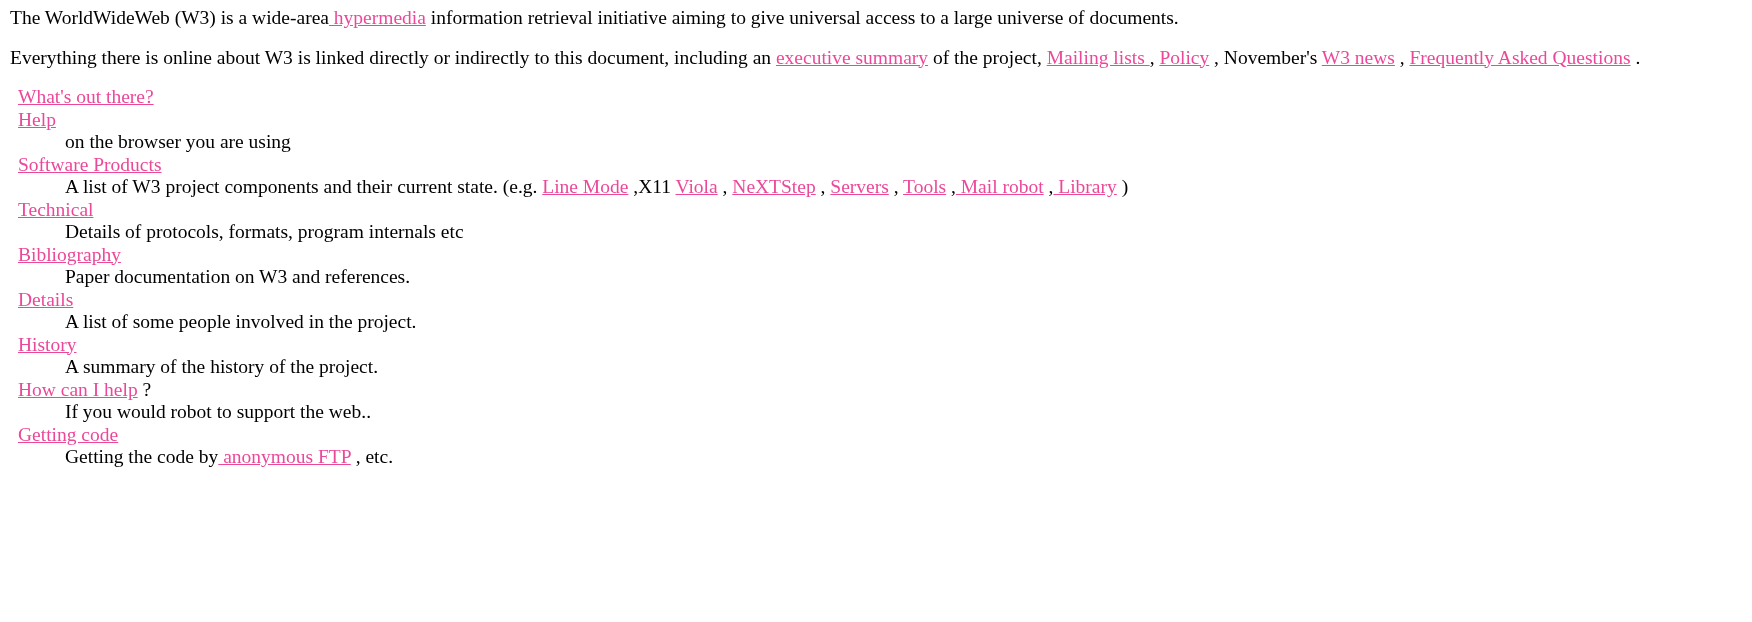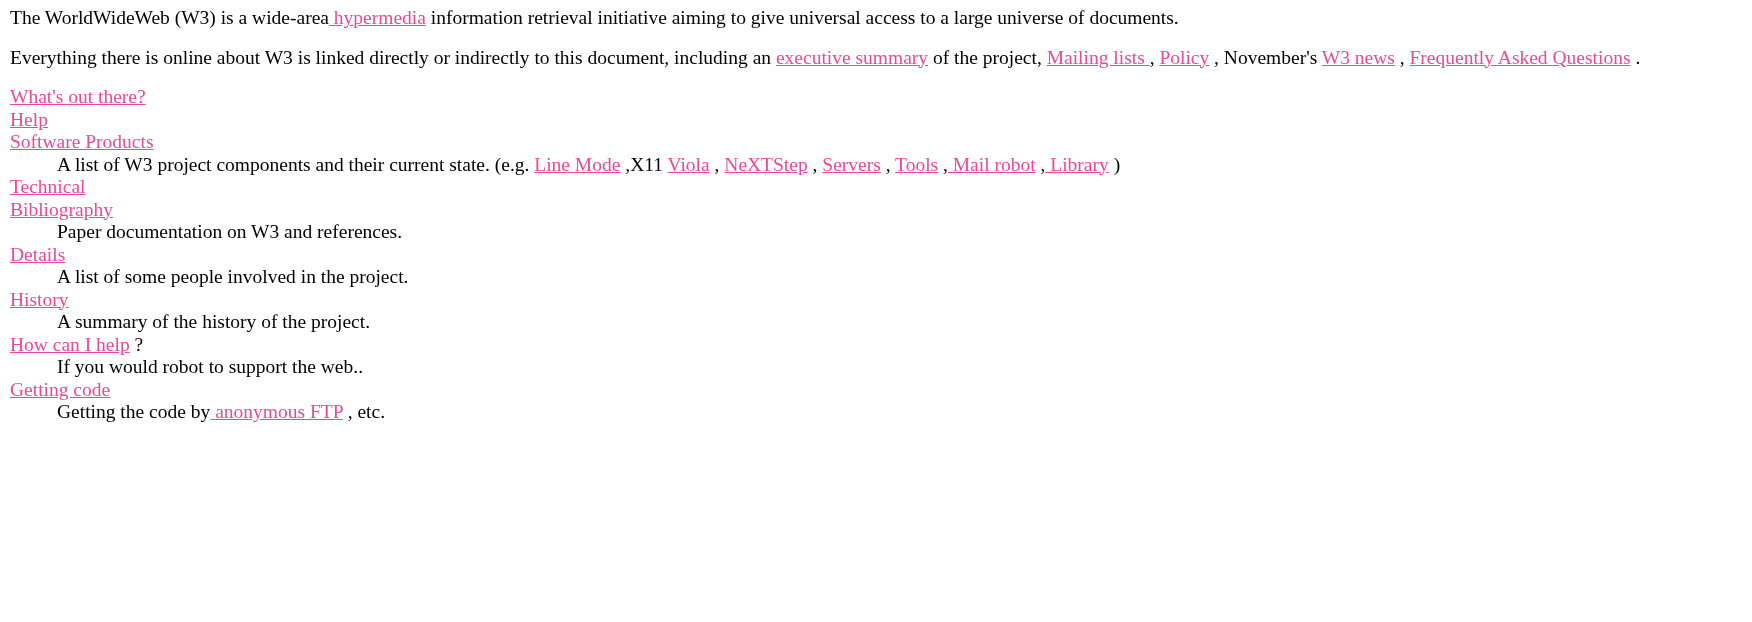--- a/index.html
+++ b/index.html
@@ -35,21 +35,21 @@
     margin: 0 0 20px 0;
     padding: 0;
     white-space: nowrap;
   }
   a.lnk {
     color: #ec4899;
     text-decoration: underline;
     cursor: pointer;
   }
   dl.index {
-    margin: 0;
+    margin: 8px;
     padding: 0;
     font-size: 19.5px;
     line-height: 1.0;
   }
   dl.index dt {
     margin: 0;
     padding: 0 0 3px 0;
     white-space: nowrap;
   }
   dl.index dd {
@@ -64,23 +64,25 @@
 <div class="page">
 
 
   <p class="para"><span>The WorldWideWeb (W3) is a wide-area</span><a class="lnk" href="#"> hypermedia</a><span> information retrieval initiative aiming to give universal access to a large universe of documents.</span></p>
 
   <p class="para"><span>Everything there is online about W3 is linked directly or indirectly to this document, including an </span><a class="lnk" href="#">executive summary</a><span> of the project, </span><a class="lnk" href="#">Mailing lists </a><span>, </span><a class="lnk" href="#">Policy</a><span> , November's </span><a class="lnk" href="#">W3 news</a><span> , </span><a class="lnk" href="#">Frequently Asked Questions</a><span> .</span></p>
 
   <dl class="index" id="index-list">
       <dt><a class="lnk" href="#">What's out there?</a></dt>
       <dt><a class="lnk" href="#">Help</a></dt>
+      <dd><span>on the browser you are using</span></dd>
       <dt><a class="lnk" href="#">Software Products</a></dt>
       <dd><span>A list of W3 project components and their current state. (e.g. </span><a class="lnk" href="#">Line Mode</a><span> ,X11 </span><a class="lnk" href="#">Viola</a><span> , </span><a class="lnk" href="#">NeXTStep</a><span> , </span><a class="lnk" href="#">Servers</a><span> , </span><a class="lnk" href="#">Tools</a><span> ,</span><a class="lnk" href="#"> Mail robot</a><span> ,</span><a class="lnk" href="#"> Library</a><span> )</span></dd>
       <dt><a class="lnk" href="#">Technical</a></dt>
+      <dd><span>Details of protocols, formats, program internals etc</span></dd>
       <dt><a class="lnk" href="#">Bibliography</a></dt>
       <dd><span>Paper documentation on W3 and references.</span></dd>
       <dt><a class="lnk" href="#">Details</a></dt>
       <dd><span>A list of some people involved in the project.</span></dd>
       <dt><a class="lnk" href="#">History</a></dt>
       <dd><span>A summary of the history of the project.</span></dd>
       <dt><a class="lnk" href="#">How can I help</a><span> ?</span></dt>
       <dd><span>If you would robot to support the web..</span></dd>
       <dt><a class="lnk" href="#">Getting code</a></dt>
       <dd><span>Getting the code by</span><a class="lnk" href="#"> anonymous FTP</a><span> , etc.</span></dd>

